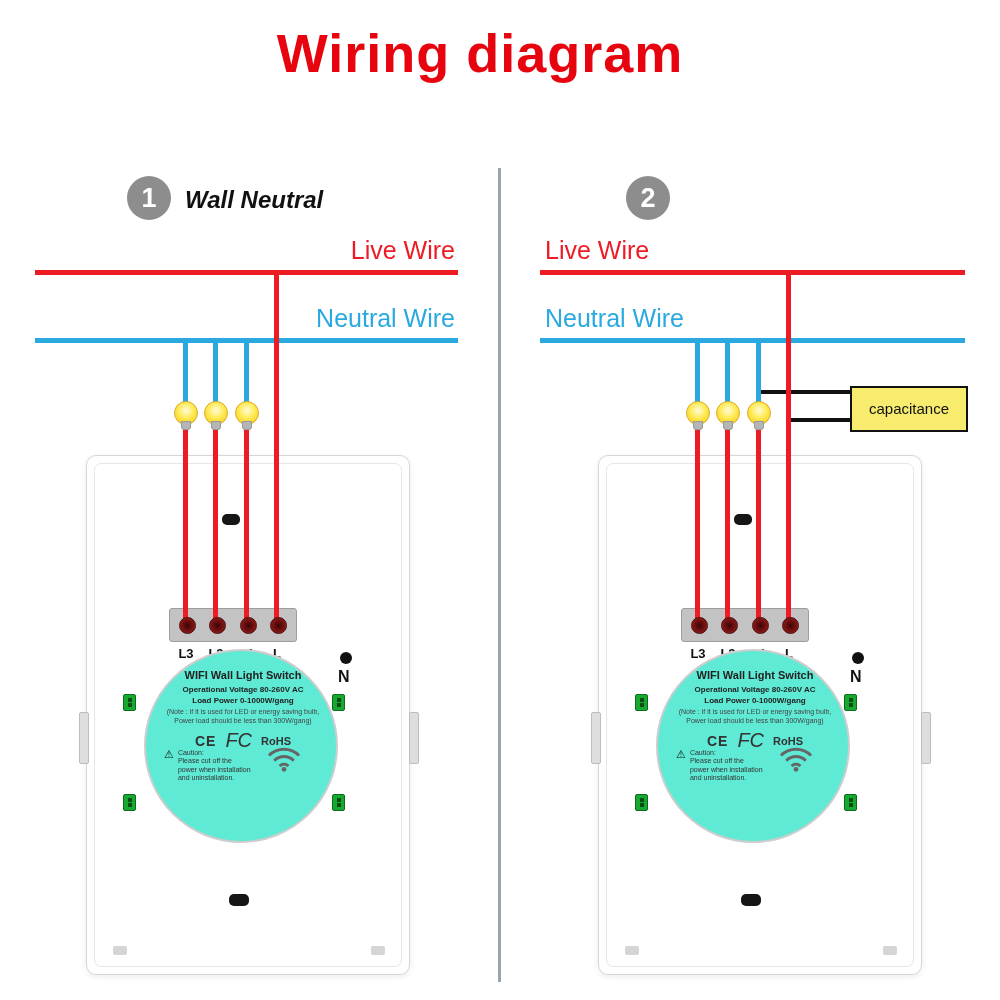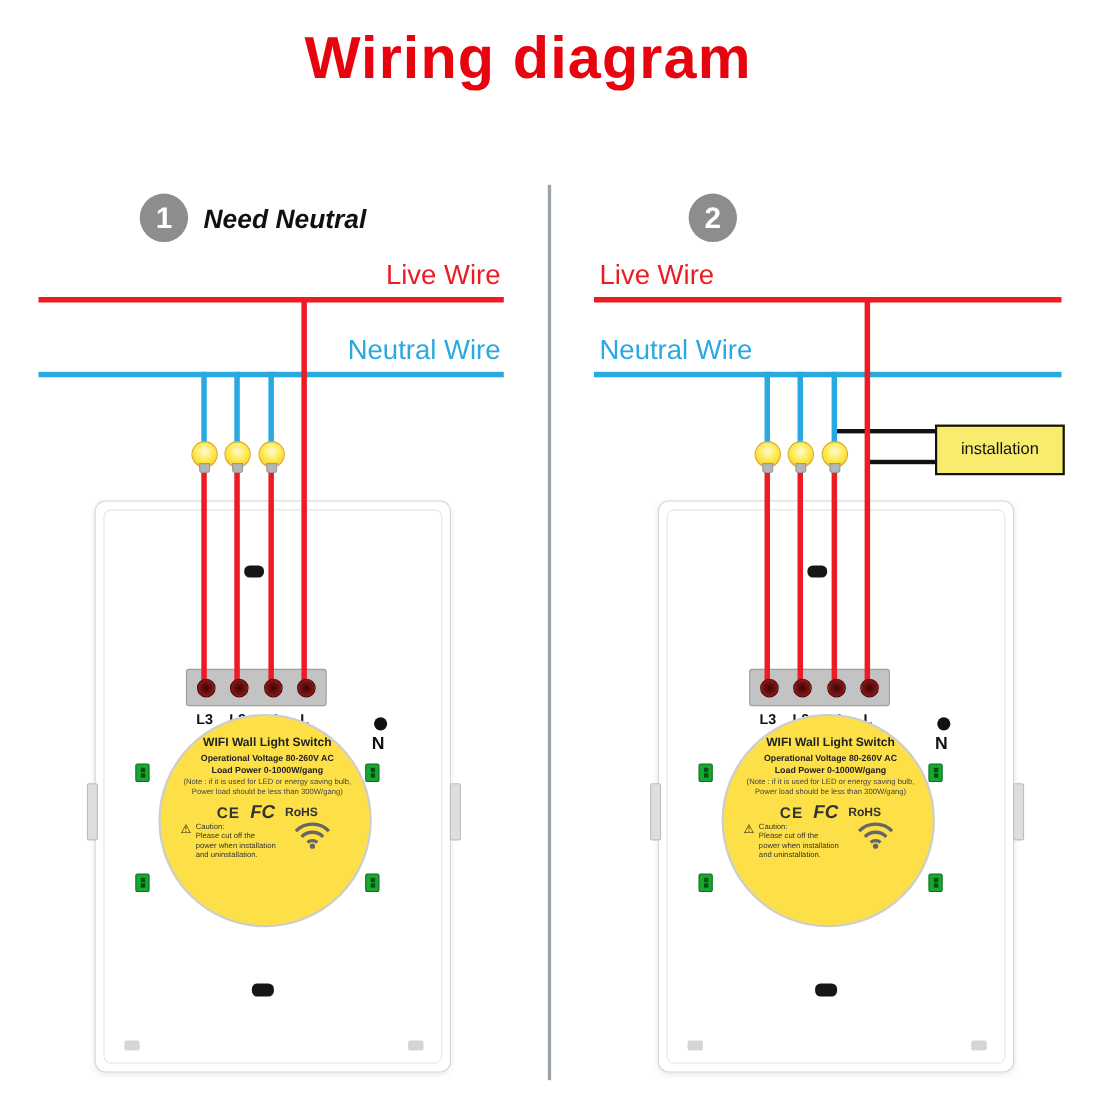--- a/index.html
+++ b/index.html
@@ -54,32 +54,32 @@
 
   .terminal-block { position:absolute; left:82px; top:152px; width:128px; height:34px;
       background:#c3c3c3; border:1px solid #9d9d9d; border-radius:3px; }
   .screw { position:absolute; top:8px; width:17px; height:17px; border-radius:50%; z-index:5;
       background: radial-gradient(circle at 50% 50%, #3a0505 0%, #7a1212 55%, #a43030 100%);
       border:1px solid #4a0a0a; }
   .tlabel { position:absolute; top:190px; transform:translateX(-50%); font-size:13px; font-weight:bold; color:#111; }
   .n-dot { position:absolute; left:253px; top:196px; width:12px; height:12px; background:#111; border-radius:50%; }
   .n-label { position:absolute; left:251px; top:212px; font-size:16px; font-weight:bold; color:#111; }
 
-  .module { position:absolute; left:57px; top:193px; width:194px; height:194px; background:#fde047;
+  .module { position:absolute; left:57px; top:193px; width:194px; height:194px; background:#5eead4;
       border:2px solid #cdcdcd; border-radius:50%; }
   .m-row { position:absolute; left:0; width:194px; text-align:center; color:#222; }
   .m-title { top:18px; font-size:11px; font-weight:bold; }
   .m-volt  { top:34px; font-size:8px; font-weight:bold;text-align:center; }
   .m-load  { top:45px; font-size:8px; font-weight:bold;text-align:center; }
   .m-note1 { top:57px; font-size:7px; color:#444; }
   .m-note2 { top:66px; font-size:7px; color:#444; }
   .m-certs { position:absolute; top:78px; left:0; width:194px; display:flex; justify-content:center;
              align-items:center; gap:9px; }
   .cert-ce  { font-size:14px; font-weight:bold; color:#333; letter-spacing:1px; }
-  .cert-fcc { font-size:17px; font-weight:bold; font-style:italic; color:#333; }
+  .cert-fcc { font-size:20px; font-weight:normal; font-style:italic; color:#333; }
   .cert-rohs{ font-size:11px; font-weight:bold; color:#333; }
   .wifi-svg { position:absolute; left:120px; top:94px; }
   .m-caution { position:absolute; left:18px; top:98px; width:100px; display:flex; gap:4px; }
   .warn { font-size:11px; line-height:11px; color:#111; }
   .caution-text span { display:block; font-size:7px; line-height:1.2; color:#333; text-align:left; }
 
   .green-conn { position:absolute; width:13px; height:17px; background:var(--green-connector);
       border:1px solid #0c6e1d; border-radius:2px; }
   .green-conn::before, .green-conn::after { content:""; position:absolute; left:4px; width:4px; height:4px; background:#0a4d14; }
   .green-conn::before { top:3px; } .green-conn::after { bottom:3px; }
@@ -93,21 +93,21 @@
 </head>
 <body>
 
 <div id="page">
 
   <div class="title">Wiring diagram</div>
   <div class="divider"></div>
 
   <div class="panel" id="panel1">
     <div class="badge" style="left:127px; top:176px;">1</div>
-    <div class="heading" style="left:185px; top:186px;">Need Neutral</div>
+    <div class="heading" style="left:185px; top:186px;">Wall Neutral</div>
 
     <div class="wire-label live-label" style="left:255px; top:236px; width:200px; text-align:right;">Live Wire</div>
     <div class="wire-label neutral-label" style="left:235px; top:304px; width:220px; text-align:right;">Neutral Wire</div>
 
     <div class="device" style="left:86px; top:455px;">
       <div class="plate-inner"></div>
       <div class="btn-top"></div>
       <div class="terminal-block">
         <span class="screw" style="left:9px;"></span>
         <span class="screw" style="left:39px;"></span>
@@ -241,20 +241,20 @@
     <div class="wire blue" style="left:183px; top:338px; width:5px; height:66px;"></div>
     <div class="wire blue" style="left:213px; top:338px; width:5px; height:66px;"></div>
     <div class="wire blue" style="left:244px; top:338px; width:5px; height:66px;"></div>
     <div class="wire red" style="left:183px; top:426px; width:5px; height:196px;"></div>
     <div class="wire red" style="left:213px; top:426px; width:5px; height:196px;"></div>
     <div class="wire red" style="left:244px; top:426px; width:5px; height:196px;"></div>
     <div class="wire red" style="left:274px; top:270px; width:5px; height:352px;"></div>
 
     <div class="wire black" style="left:246px; top:390px; width:94px; height:4px;"></div>
     <div class="wire black" style="left:276px; top:418px; width:64px; height:4px;"></div>
-    <div class="cap-box">installation</div>
+    <div class="cap-box">capacitance</div>
 
     <div class="bulb" style="left:174px; top:401px;"></div>
     <div class="bulb" style="left:204px; top:401px;"></div>
     <div class="bulb" style="left:235px; top:401px;"></div>
   </div>
 
 </div>
 
 </body></html>

